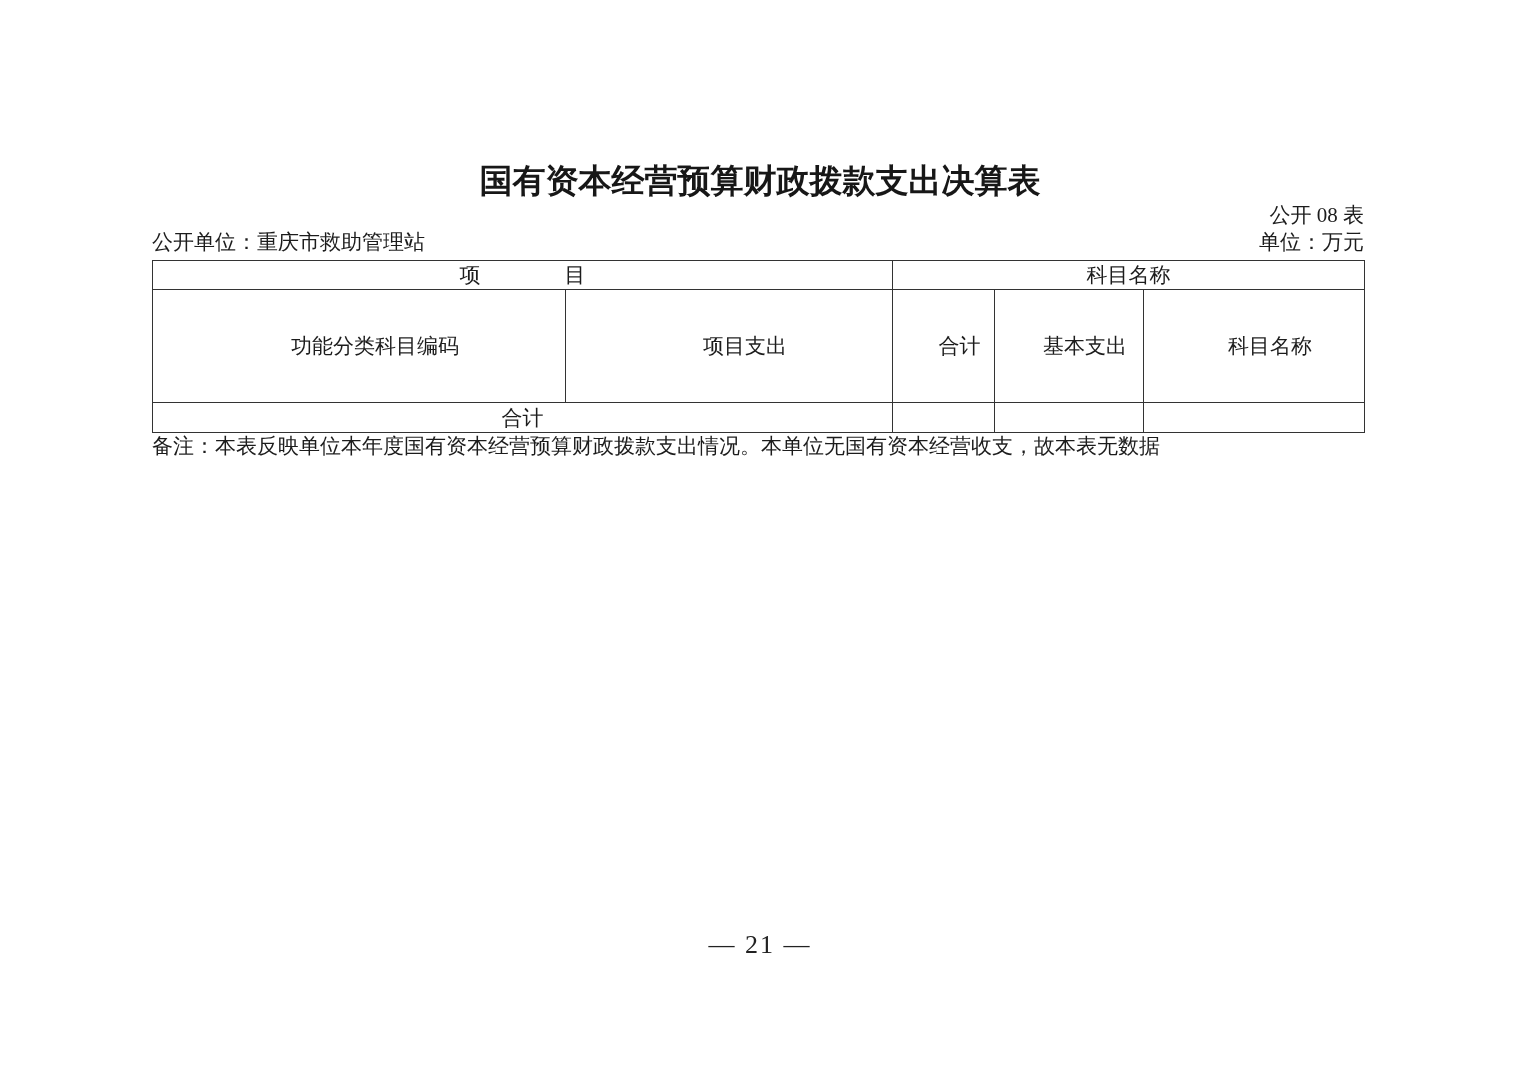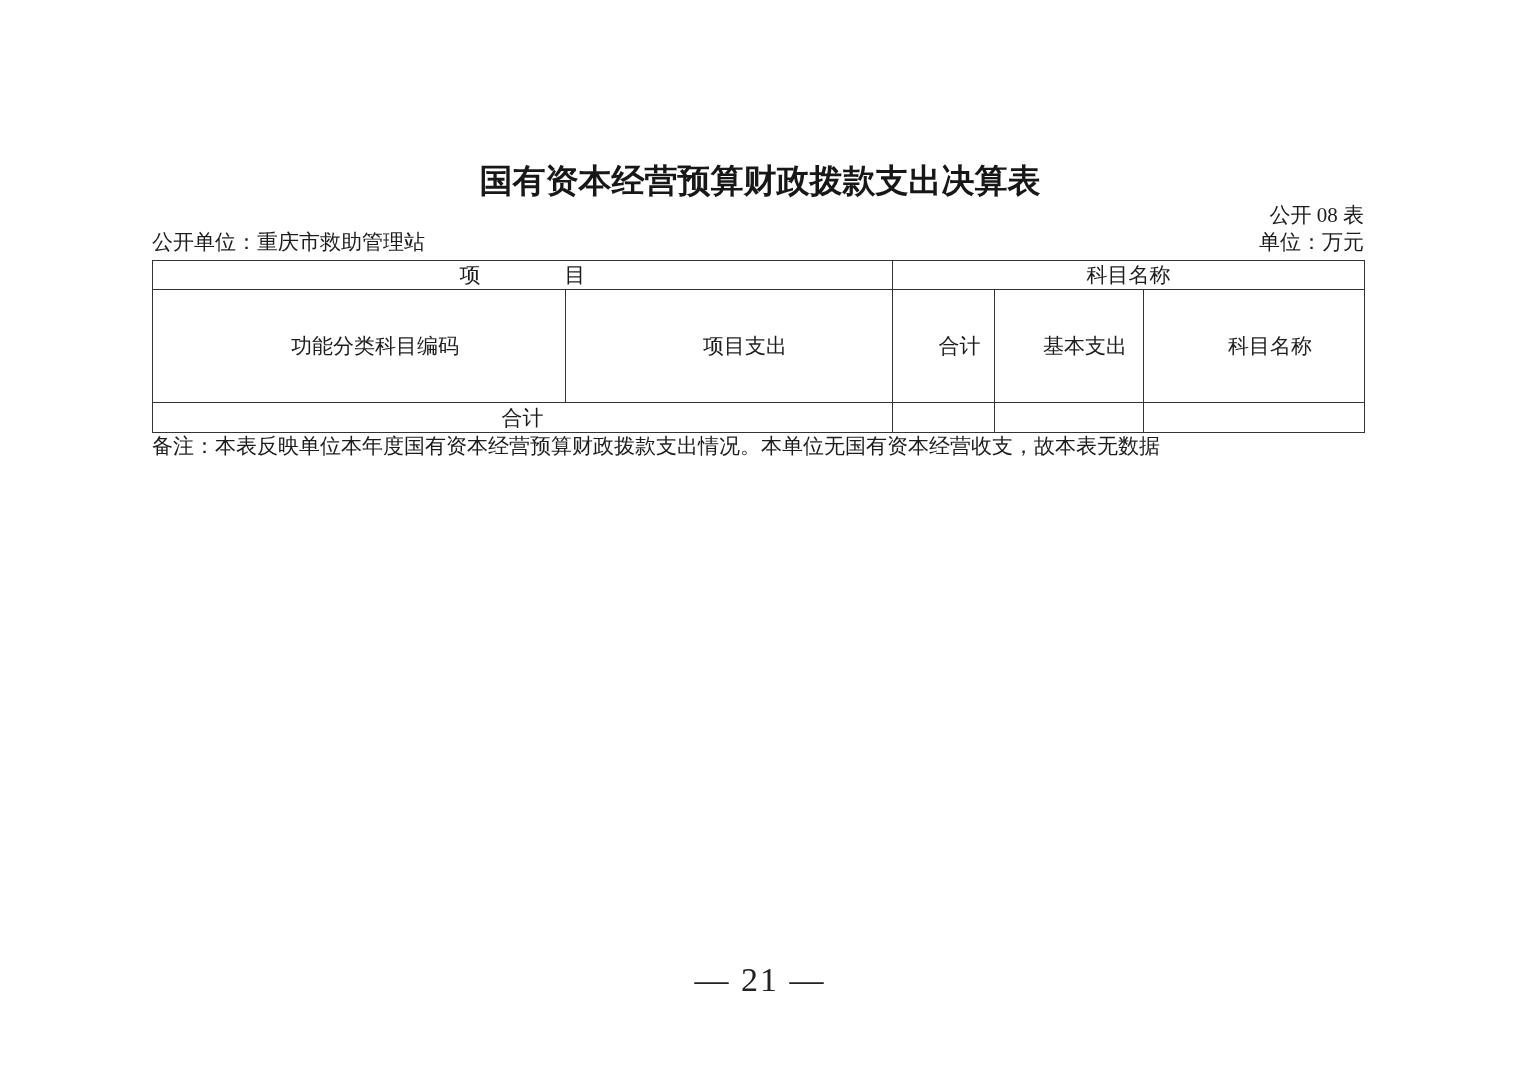--- a/index.html
+++ b/index.html
@@ -65,24 +65,24 @@
   tr.r2 td { height: 113px; padding-left: 32px; }
   tr.r3 td { height: 30px; }
   .footnote {
     font-size: 21px;
     line-height: 26px;
     text-align: left;
   }
   .pagenum {
     position: absolute;
     left: 0;
-    top: 961px;
+    top: 930px;
     width: 1520px;
     text-align: center;
-    font-size: 34px;
+    font-size: 26px;
     letter-spacing: 2px;
     color: #222222;
   }
 </style>
 </head>
 <body>
 
 <div class="page">
 
   <div class="title">国有资本经营预算财政拨款支出决算表</div>

